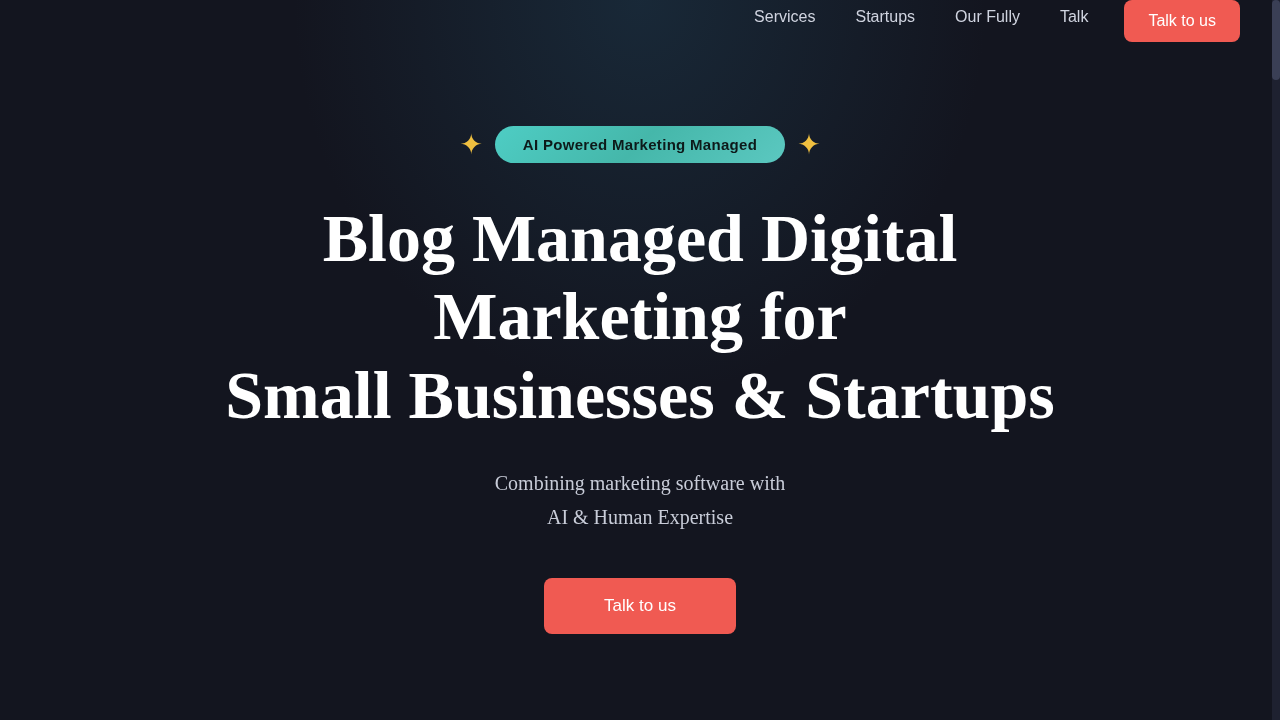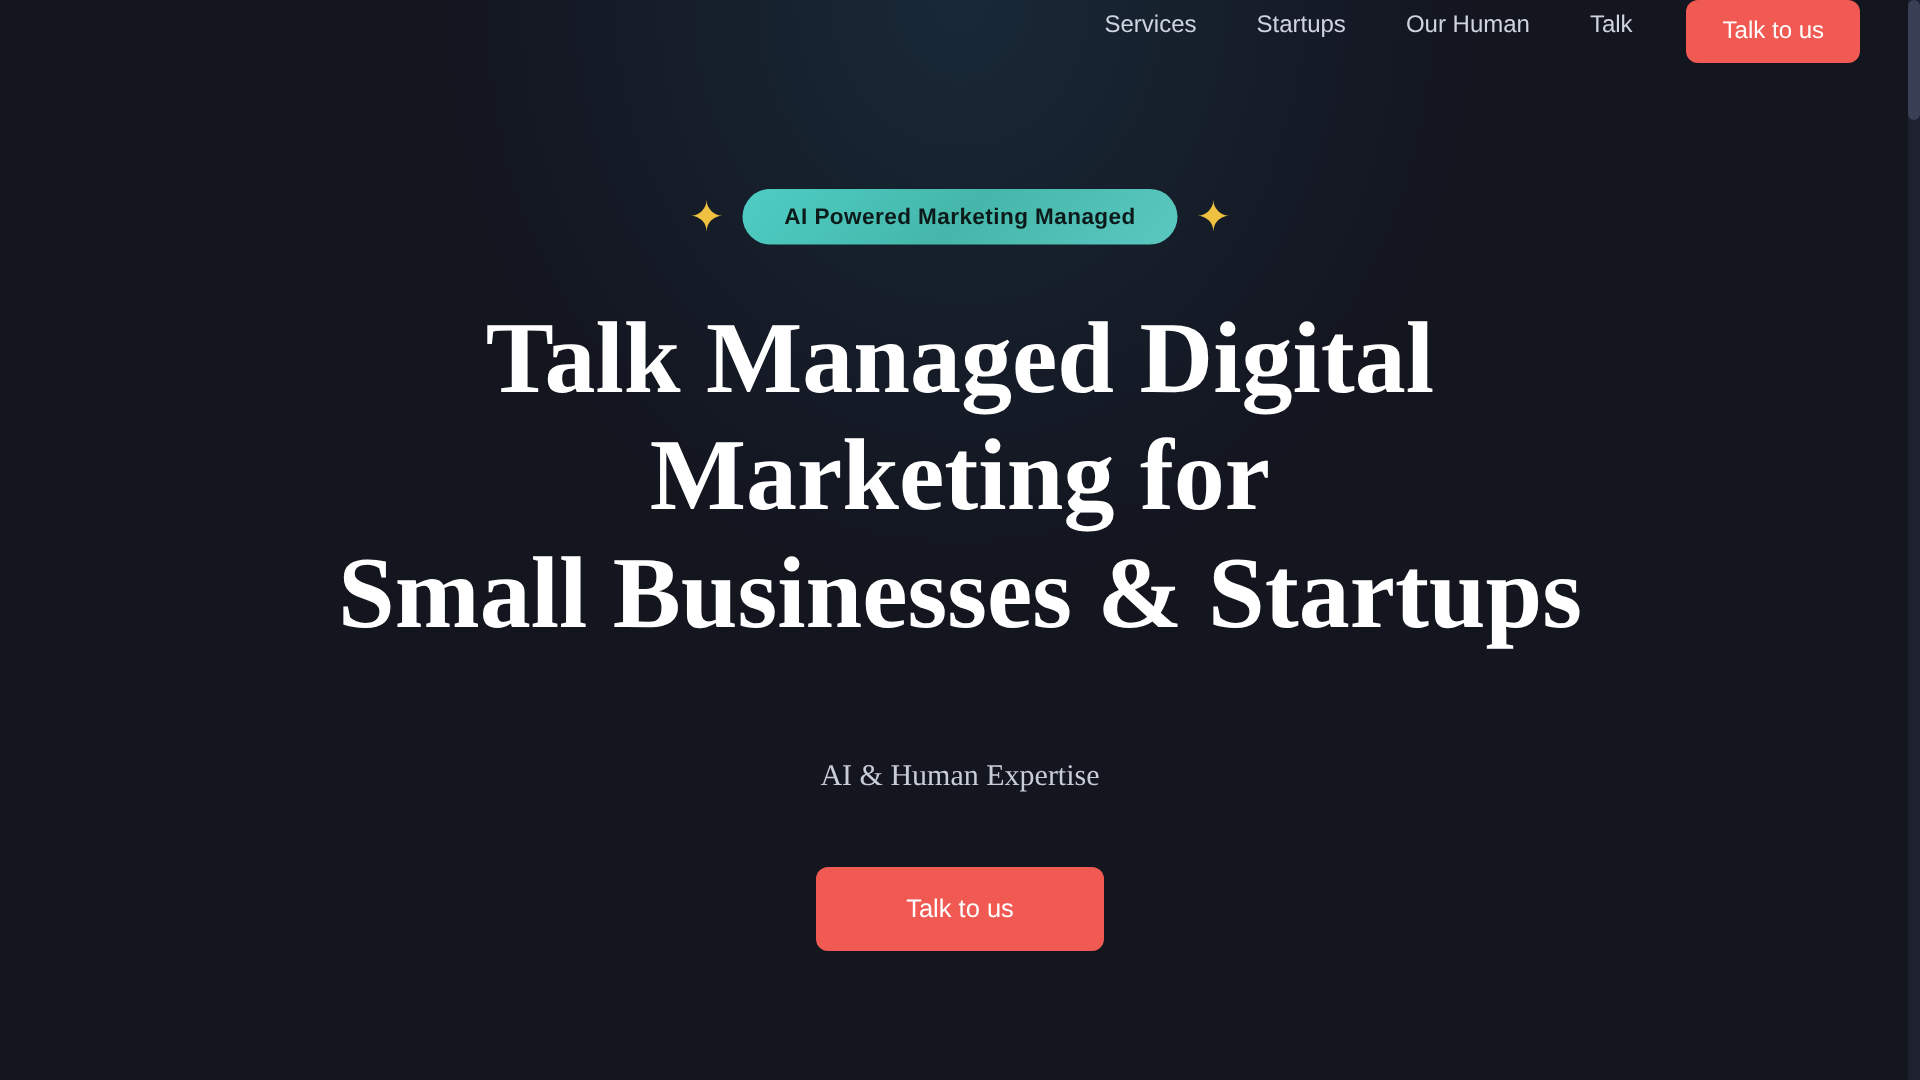--- a/index.html
+++ b/index.html
@@ -162,40 +162,40 @@
       border-radius: 4px;
     }
   </style>
 </head>
 <body>
 
 <nav>
   <div class="nav-links">
     <a class="nav-link">Services</a>
     <a class="nav-link">Startups</a>
-    <a class="nav-link">Our Human</a>
+    <a class="nav-link">Our Fully</a>
     <a class="nav-link">Talk</a>
   </div>
   <button class="nav-cta">Talk to us</button>
 </nav>
 
 <main class="hero">
   <div class="badge-row">
     <span class="sparkle">✦</span>
     <div class="badge">AI Powered Marketing Managed</div>
     <span class="sparkle">✦</span>
   </div>
 
   <h1 class="hero-title">
-    <span>Talk Managed Digital Marketing for</span><br>
+    <span>Blog Managed Digital Marketing for</span><br>
     <span>Small Businesses &amp; Startups</span>
   </h1>
 
   <p class="hero-subtitle">
-    <br>
+    <span>Combining marketing software with</span><br>
     <span>AI &amp; Human Expertise</span>
   </p>
 
   <button class="hero-cta">Talk to us</button>
 </main>
 
 <div class="scrollbar">
   <div class="scrollbar-thumb"></div>
 </div>
 

